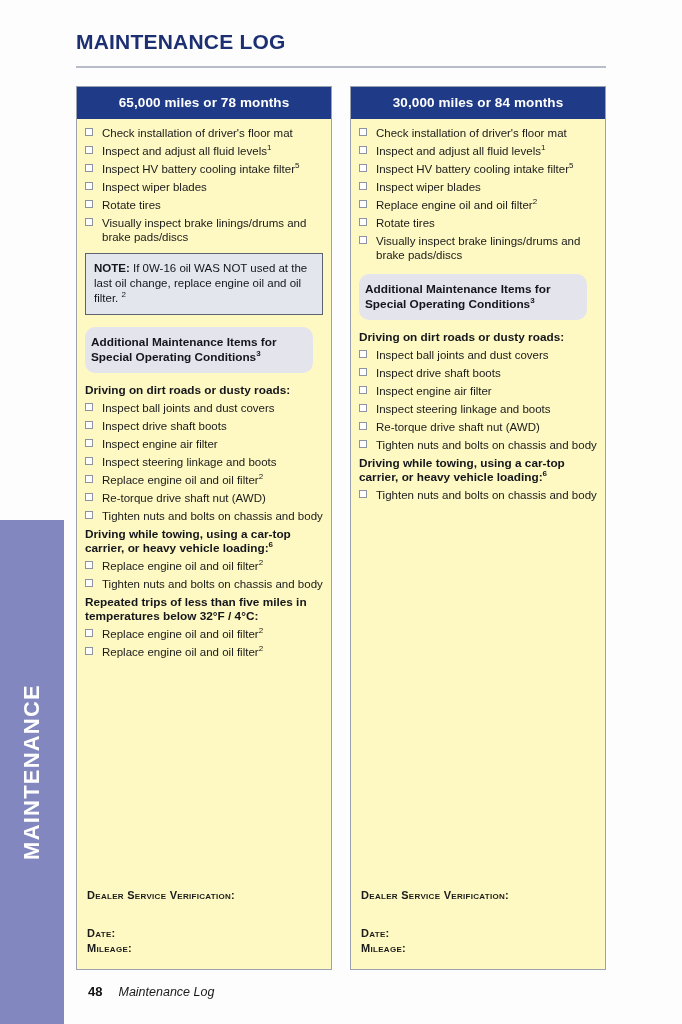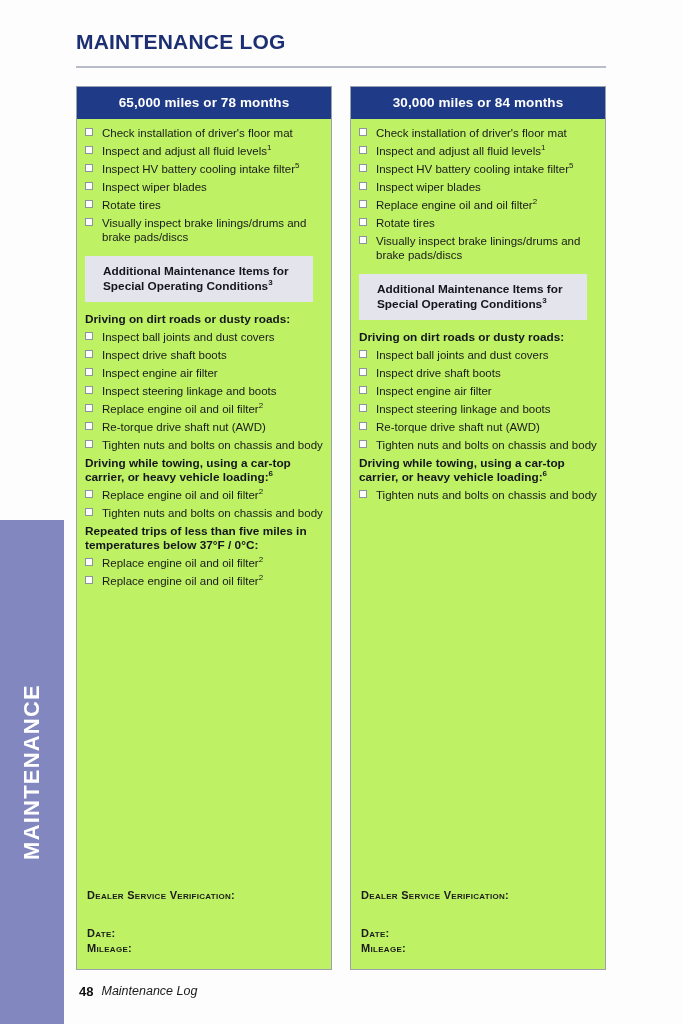--- a/index.html
+++ b/index.html
@@ -77,21 +77,21 @@
     left: 0;
     top: 86px;
     width: 530px;
     display: flex;
     gap: 18px;
   }
 
   .column {
     width: 256px;
     border: 1px solid #9ba1ae;
-    background: #bef264;
+    background: #fef9c3;
     box-sizing: border-box;
     height: 884px;
     position: relative;
     display: flex;
     flex-direction: column;
   }
 
   .col-header {
     background: #1f3b87;
     color: #ffffff;
@@ -143,26 +143,27 @@
     padding: 7px 8px 8px 8px;
     margin: 9px 0 0 0;
     font-size: 11.5px;
     line-height: 15px;
     color: #14161c;
   }
   .note-box b { font-weight: bold; }
 
   .amber-band {
     background: #e4e4ec;
-    padding: 8px 9px 8px 18px;
+    padding: 8px 9px 8px 6px;
     margin: 12px 10px 0 0;
     font-weight: bold;
     font-size: 11.8px;
     line-height: 15px;
     color: #14161c;
+    border-radius: 10px;
   }
 
   .cond-heading {
     font-weight: bold;
     font-size: 11.8px;
     line-height: 14.5px;
     color: #14161c;
     margin: 10px 0 3px 0;
   }
   .cond-heading.tight { margin-top: 1px; }
@@ -175,25 +176,25 @@
     font-size: 11px;
     color: #1a1a1a;
     font-variant: small-caps;
     letter-spacing: 0.3px;
   }
   .verify-title { margin-bottom: 26px; }
   .verify-line { margin-bottom: 3px; }
 
   .footer {
     position: absolute;
-    left: 3px;
+    left: 12px;
     top: 984px;
     display: flex;
-    align-items: flex-start;
-    gap: 8px;
+    align-items: center;
+    gap: 16px;
   }
   .footer-page {
     font-weight: bold;
     font-size: 13px;
     color: #111111;
   }
   .footer-label {
     font-style: italic;
     font-size: 12.5px;
     color: #1a1a1a;
@@ -218,37 +219,38 @@
           <div class="col-header">65,000 miles or 78 months</div>
           <div class="col-body">
             <ul class="checklist">
               <li><span class="box"></span><span>Check installation of driver's floor mat</span></li>
               <li><span class="box"></span><span>Inspect and adjust all fluid levels</span><sup>1</sup></li>
               <li><span class="box"></span><span>Inspect HV battery cooling intake filter</span><sup>5</sup></li>
               <li><span class="box"></span><span>Inspect wiper blades</span></li>
               <li><span class="box"></span><span>Rotate tires</span></li>
               <li><span class="box"></span><span>Visually inspect brake linings/drums and brake pads/discs</span></li>
             </ul>
+            <div class="note-box"><b>NOTE:</b><span> If 0W-16 oil WAS NOT used at the last oil change, replace engine oil and oil filter. </span><sup>2</sup></div>
             <div class="amber-band"><span>Additional Maintenance Items for Special Operating Conditions</span><sup>3</sup></div>
             <div class="cond-heading"><span>Driving on dirt roads or dusty roads:</span></div>
             <ul class="checklist">
               <li><span class="box"></span><span>Inspect ball joints and dust covers</span></li>
               <li><span class="box"></span><span>Inspect drive shaft boots</span></li>
               <li><span class="box"></span><span>Inspect engine air filter</span></li>
               <li><span class="box"></span><span>Inspect steering linkage and boots</span></li>
               <li><span class="box"></span><span>Replace engine oil and oil filter</span><sup>2</sup></li>
               <li><span class="box"></span><span>Re-torque drive shaft nut (AWD)</span></li>
               <li><span class="box"></span><span>Tighten nuts and bolts on chassis and body</span></li>
             </ul>
             <div class="cond-heading tight"><span>Driving while towing, using a car-top carrier, or heavy vehicle loading:</span><sup>6</sup></div>
             <ul class="checklist">
               <li><span class="box"></span><span>Replace engine oil and oil filter</span><sup>2</sup></li>
               <li><span class="box"></span><span>Tighten nuts and bolts on chassis and body</span></li>
             </ul>
-            <div class="cond-heading tight"><span>Repeated trips of less than five miles in temperatures below 37°F / 0°C:</span></div>
+            <div class="cond-heading tight"><span>Repeated trips of less than five miles in temperatures below 32°F / 4°C:</span></div>
             <ul class="checklist">
               <li><span class="box"></span><span>Replace engine oil and oil filter</span><sup>2</sup></li>
             </ul>
             <ul class="checklist">
               <li><span class="box"></span><span>Replace engine oil and oil filter</span><sup>2</sup></li>
             </ul>
           </div>
           <div class="verify">
             <div class="smallcaps verify-title">Dealer Service Verification:</div>
             <div class="smallcaps verify-line">Date:</div>

